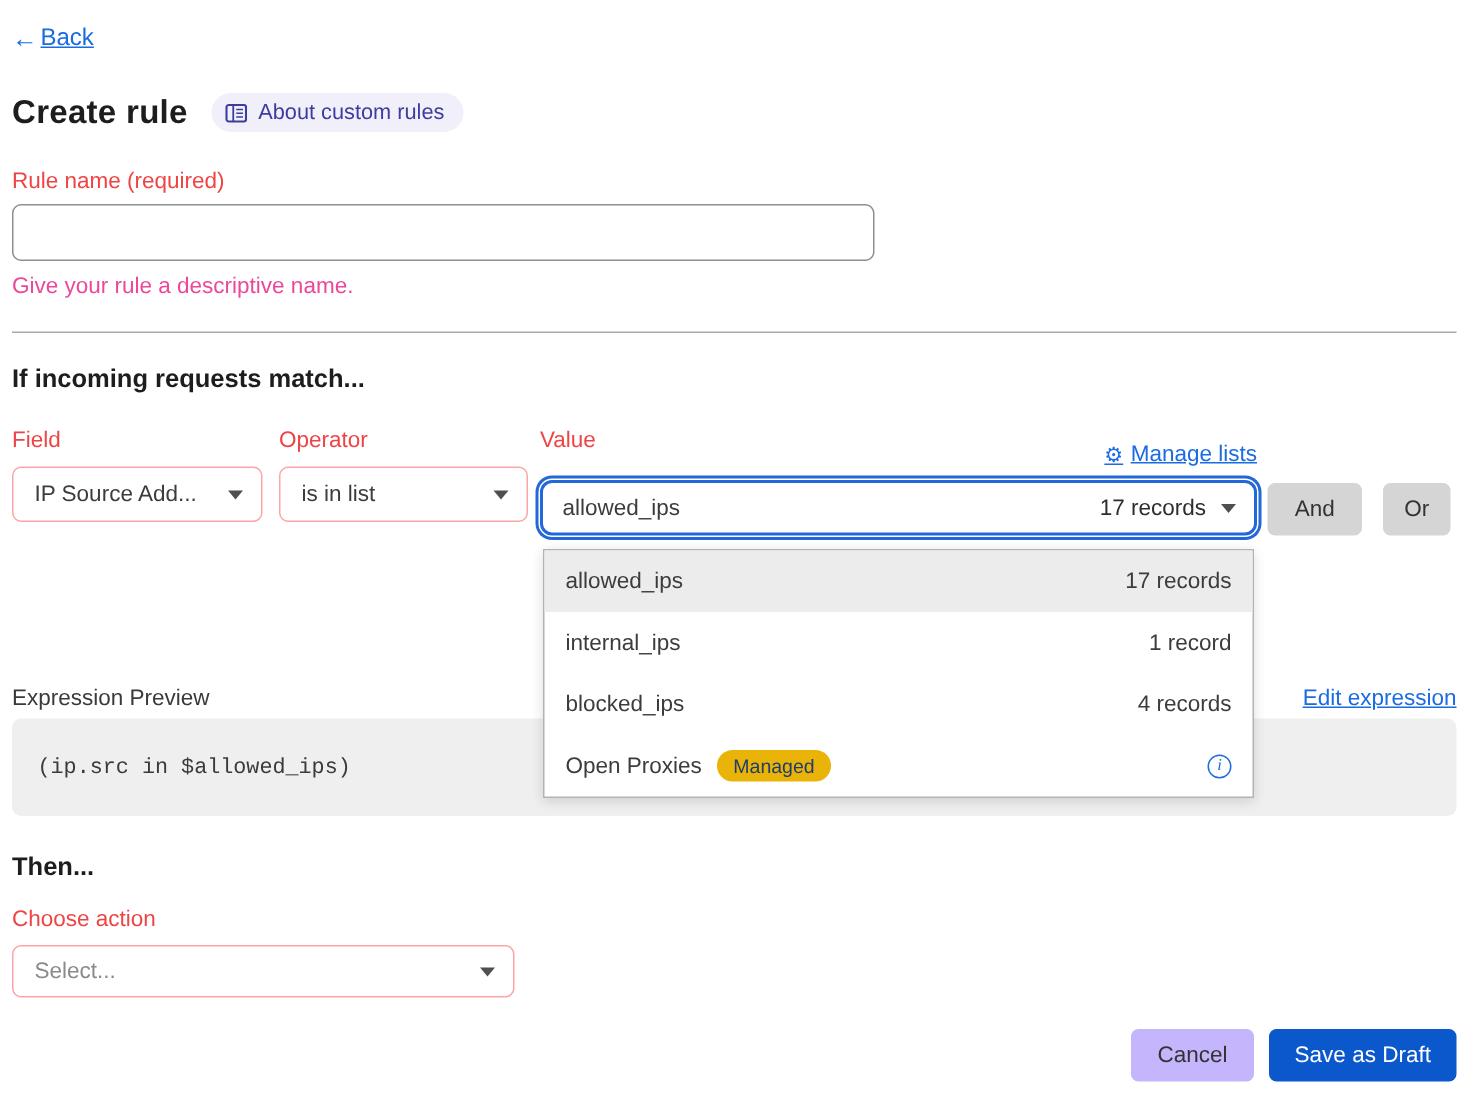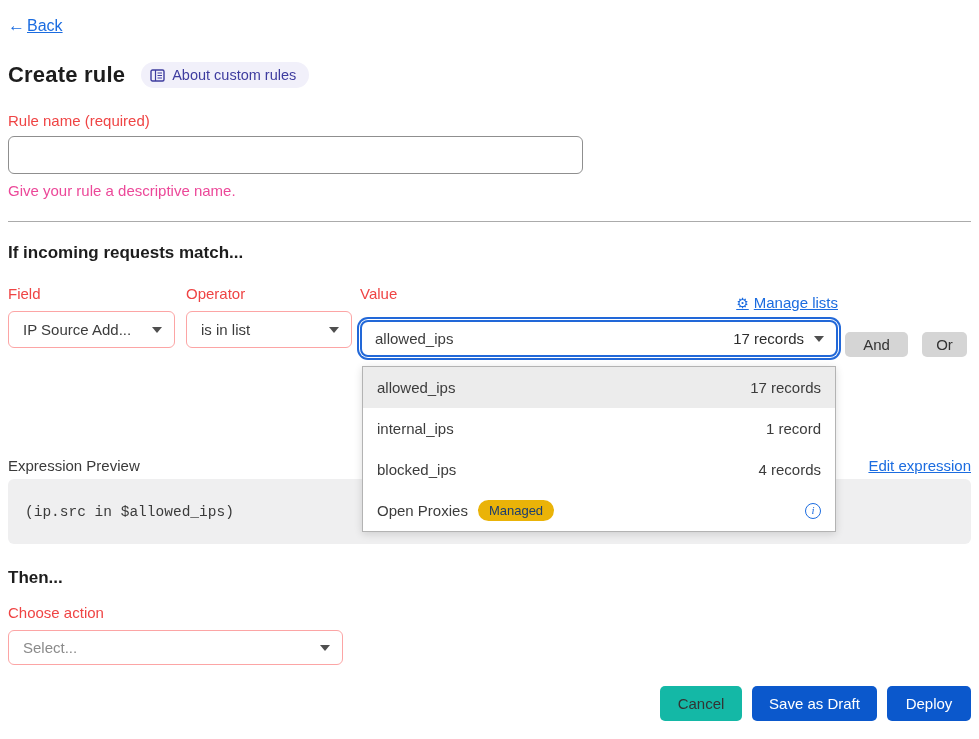--- a/index.html
+++ b/index.html
@@ -48,21 +48,21 @@
   .select { height:37px; border:1px solid #fca5a5; border-radius:6px; background:#fff;
             display:flex; align-items:center; justify-content:space-between;
             padding:0 12px 0 14px; font-size:15px; color:#3c3c3c; cursor:pointer; }
   .chevron { width:0; height:0; border-left:5px solid transparent; border-right:5px solid transparent;
              border-top:6px solid #4f4f4f; flex:none; margin-left:10px; }
   .select-focused { border:2px solid #2268d8; border-radius:8px;
                     box-shadow:0 0 0 1px #ffffff, 0 0 0 3px #2268d8; padding-left:13px; }
   .value-right { display:flex; align-items:center; color:#2d2d2d; }
 
   .and-or { display:flex; gap:14px; margin-left:7px; align-self:flex-end; }
-  .btn-gray { background:#d5d5d5; border:none; border-radius:5px; height:25px;
+  .btn-gray { background:#d5d5d5; border:none; border-radius:5px; height:35px;
               font-size:15px; color:#333; cursor:pointer; font-family:inherit; }
   .btn-and { width:63px; }
   .btn-or { width:45px; }
 
   
   .dropdown-panel { position:absolute; left:362px; top:366px; width:474px; background:#fff;
                     border:1px solid #b3b3b3; box-shadow:0 2px 8px rgba(0,0,0,.14); z-index:10; }
   .dropdown-item { height:41px; display:flex; align-items:center; justify-content:space-between;
                    padding:0 14px; font-size:15px; color:#3c3c3c; cursor:pointer; }
   .dropdown-item.highlighted { background:#ececec; }
@@ -84,21 +84,21 @@
   
   .then-heading { margin:24px 0 0 8px; }
   .choose-label { margin:16px 0 0 8px; }
   .action-select { width:335px; margin:9px 0 0 8px; height:35px; }
   .placeholder-text { color:#8a8a8a; }
 
   
   .footer { display:flex; justify-content:flex-end; gap:10px; margin:21px 8px 0 0; }
   .btn { height:35px; border:none; border-radius:5px; font-size:15px; cursor:pointer;
          font-family:inherit; padding:0 16px; }
-  .btn-cancel { background:#14b8a6; color:#333; width:82px; }
+  .btn-cancel { background:#c4b5fd; color:#333; width:82px; }
   .btn-blue { background:#0b58cc; color:#ffffff; }
   .btn-save { width:125px; }
   .btn-deploy { width:84px; }
 </style>
 </head>
 <body>
 
 <div class="page">
 
   
@@ -211,16 +211,15 @@
   <div class="field-label choose-label">Choose action</div>
   <div class="select action-select">
     <span class="placeholder-text">Select...</span>
     <span class="chevron"></span>
   </div>
 
   
   <div class="footer">
     <button class="btn btn-cancel">Cancel</button>
     <button class="btn btn-blue btn-save">Save as Draft</button>
-    <button class="btn btn-blue btn-deploy">Deploy</button>
   </div>
 
 </div>
 
 </body></html>

